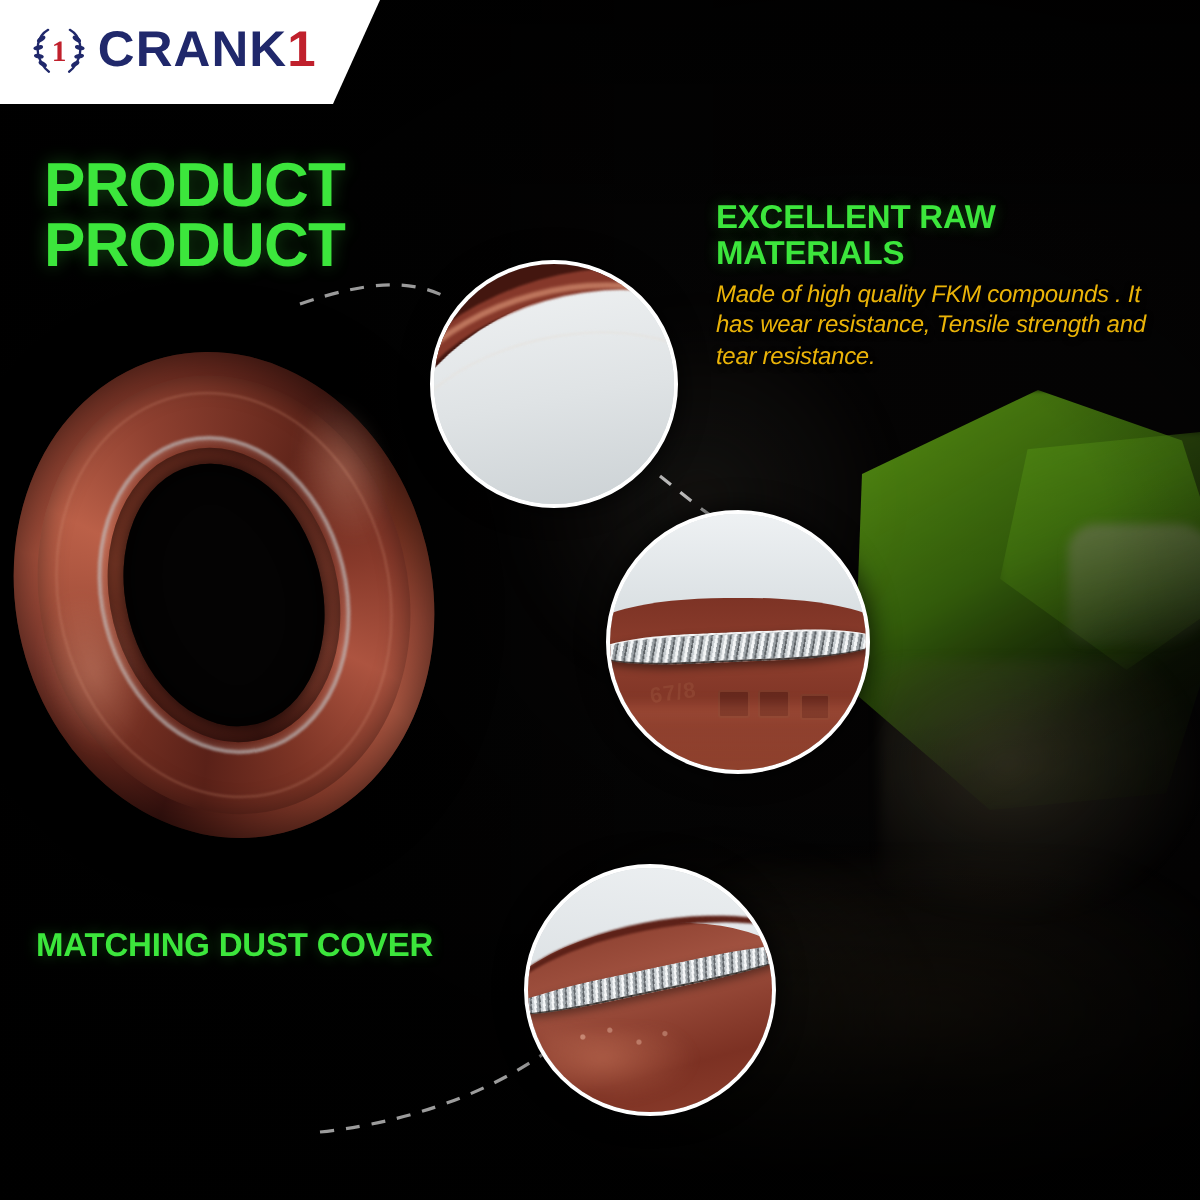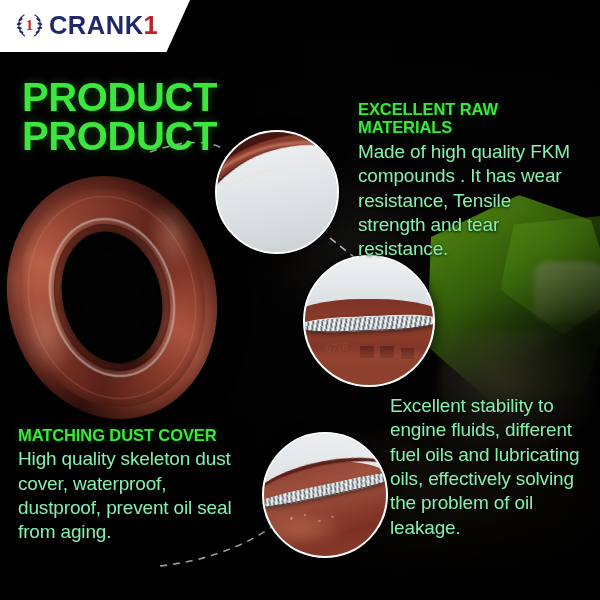--- a/index.html
+++ b/index.html
@@ -114,49 +114,50 @@
     transform: scaleX(1.02);
   }
   .logo-word .one { color: #c0202c; }
 
   
   .title {
     position: absolute;
     left: 22px; top: 78px;
     color: #3ce63c;
     font-weight: bold;
-    font-size: 40px;
+    font-size: 31px;
     line-height: 0.97;
     letter-spacing: -0.4px;
     text-shadow: 0 0 9px rgba(60,230,60,0.33);
   }
   .title span { display: block; }
 
   
   .block { position: absolute; }
   .block h3 {
     margin: 0 0 3px 0;
     color: #3ce63c;
     font-weight: bold;
     font-size: 16.5px;
     line-height: 1.12;
     letter-spacing: -0.1px;
     text-shadow: 0 0 7px rgba(60,230,60,0.28);
   }
   .block p {
     margin: 0;
-    color: #86efac;
-    font-size: 19px;
+    color: #eab308;
+    font-size: 12px;
     line-height: 1.28;
     letter-spacing: -0.15px;
     text-shadow: 0 1px 3px rgba(0,0,0,0.95);
+    font-style: italic;
   }
   #block-raw      { left: 358px; top: 100px;  width: 225px; }
   #block-leak     { left: 390px; top: 394px; width: 200px; }
-  #block-dust     { left: 18px;  top: 426px; width: 218px; }
+  #block-dust     { left: 18px;  top: 464px; width: 218px; }
 
   
   .seal-main {
     position: absolute;
     left: 8px; top: 175px;
     width: 208px; height: 245px;
     transform: rotate(-14deg);
   }
   .seal-outer {
     position: absolute; inset: 0;
@@ -490,21 +491,19 @@
     <span>PRODUCT</span>
     <span>PRODUCT</span>
   </div>
 
   <div class="block" id="block-raw">
     <h3>EXCELLENT RAW MATERIALS</h3>
     <p>Made of high quality FKM compounds . It has wear resistance, Tensile strength and tear resistance.</p>
   </div>
 
   <div class="block" id="block-leak">
-    <p>Excellent stability to engine fluids, different fuel oils and lubricating oils, effectively solving the problem of oil leakage.</p>
   </div>
 
   <div class="block" id="block-dust">
     <h3>MATCHING DUST COVER</h3>
-    <p>High quality skeleton dust cover, waterproof, dustproof, prevent oil seal from aging.</p>
   </div>
 
 </div>
 
 </body></html>

